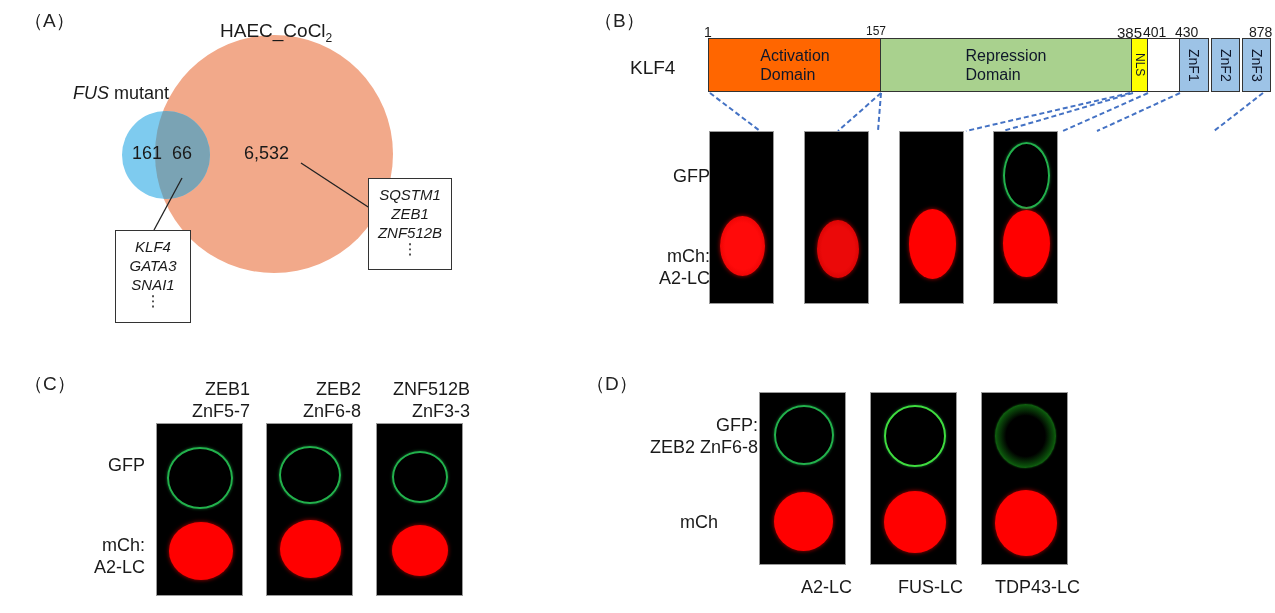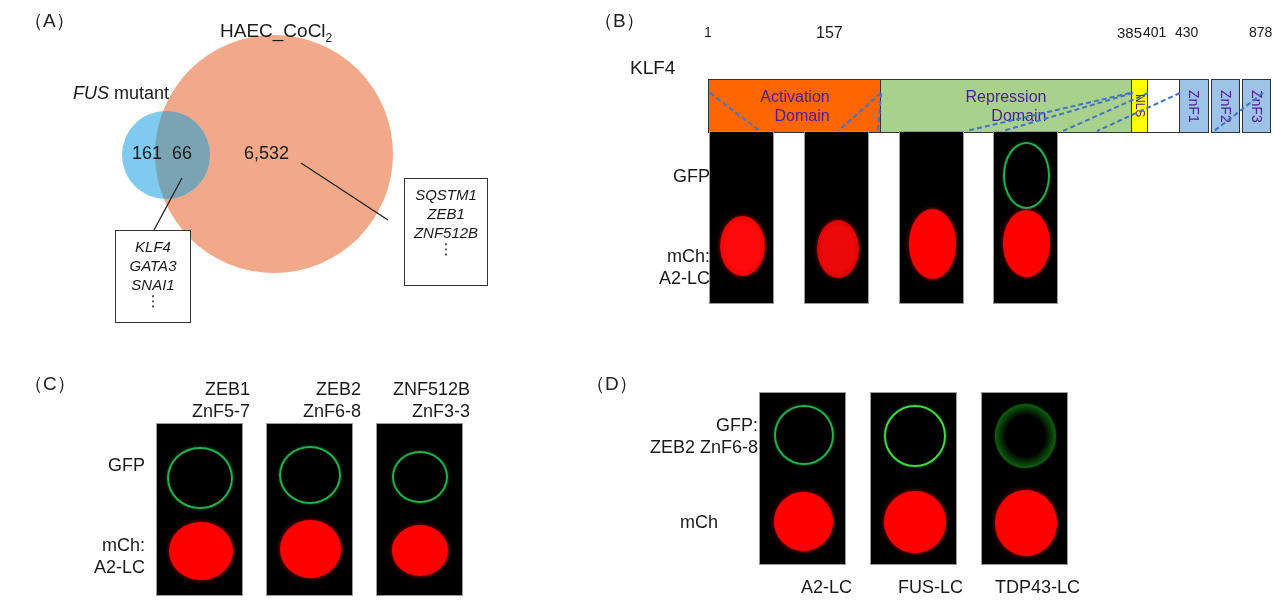--- a/index.html
+++ b/index.html
@@ -10,21 +10,21 @@
   .txt { font-size: 18px; white-space: nowrap; }
   .ctr { text-align: right; }
   .it { font-style: italic; }
   svg { position: absolute; left: 0; top: 0; overflow: visible; }
   .micro { position: absolute; background: #000; border: 1px solid #9a9a9a; overflow: hidden; }
   .green-ring { position: absolute; border-radius: 50%; border: 2px solid #22b14c; box-shadow: 0 0 3px rgba(34,177,76,0.6); }
   .green-ring.bright { border-color: #3fdc3f; border-width: 2.5px; }
   .green-ring.diffuse { border: none; background: radial-gradient(ellipse at center, #000 45%, #0a4a0a 65%, #29c429 92%, #1a7a1a 100%); box-shadow: 0 0 2px rgba(40,200,40,0.5); }
   .red-blob { position: absolute; border-radius: 50%; background: #ff0000; box-shadow: 0 0 4px rgba(255,0,0,0.7); }
   .red-blob.soft { background: radial-gradient(ellipse at center, #ff0a0a 55%, #e00000 85%, #a00000 100%); }
-  .dom { position: absolute; border: 1.5px solid #333; display: flex; align-items: center; justify-content: center; text-align: right; font-size: 16px; line-height: 1.2; color: #4c1d95; margin-top: 41px; }
+  .dom { position: absolute; border: 1.5px solid #333; display: flex; align-items: center; justify-content: center; text-align: left; font-size: 16px; line-height: 1.2; color: #0f172a; }
   .vtxt { writing-mode: vertical-rl; font-size: 14px; }
   .genebox { position: absolute; border: 1.5px solid #333; background: #fff; font-style: italic; font-size: 15px; text-align: center; line-height: 19px; padding-top: 6px; }
 </style>
 </head>
 <body>
 
 <div class="abs panel-label" style="left:24px;top:8px;">（A）</div>
 
 <svg width="560" height="330">
   <circle cx="274" cy="154" r="119" fill="#f2a98a"></circle>
@@ -46,31 +46,31 @@
 <div class="abs txt" style="left:132px;top:143px;">161</div>
 <div class="abs txt" style="left:172px;top:143px;">66</div>
 <div class="abs txt" style="left:244px;top:143px;">6,532</div>
 
 <div class="genebox" style="left:115px;top:230px;width:76px;height:93px;">
   <div>KLF4</div>
   <div>GATA3</div>
   <div>SNAI1</div>
   <div style="font-style:normal;line-height:14px;">⋮</div>
 </div>
-<div class="genebox" style="left:404px;top:178px;width:84px;height:108px;">
+<div class="genebox" style="left:368px;top:178px;width:84px;height:92px;">
   <div>SQSTM1</div>
   <div>ZEB1</div>
   <div>ZNF512B</div>
   <div style="font-style:normal;line-height:14px;">⋮</div>
 </div>
 
 <div class="abs panel-label" style="left:594px;top:8px;">（B）</div>
 
 <div class="abs txt" style="left:704px;top:24px;font-size:14px;">1</div>
-<div class="abs txt" style="left:816px;top:24px;font-size:16px;">157</div>
+<div class="abs txt" style="left:866px;top:24px;font-size:12px;">157</div>
 <div class="abs txt" style="left:1117px;top:24px;font-size:15px;">385</div>
 <div class="abs txt" style="left:1143px;top:24px;font-size:14px;">401</div>
 <div class="abs txt" style="left:1175px;top:24px;font-size:14px;">430</div>
 <div class="abs txt" style="left:1249px;top:24px;font-size:14px;">878</div>
 
 <div class="abs txt" style="left:630px;top:57px;font-size:19px;">KLF4</div>
 
 <div class="dom" style="left:708px;top:38px;width:174px;height:54px;background:#ff6600;">
   <div>
       <div>Activation</div>

